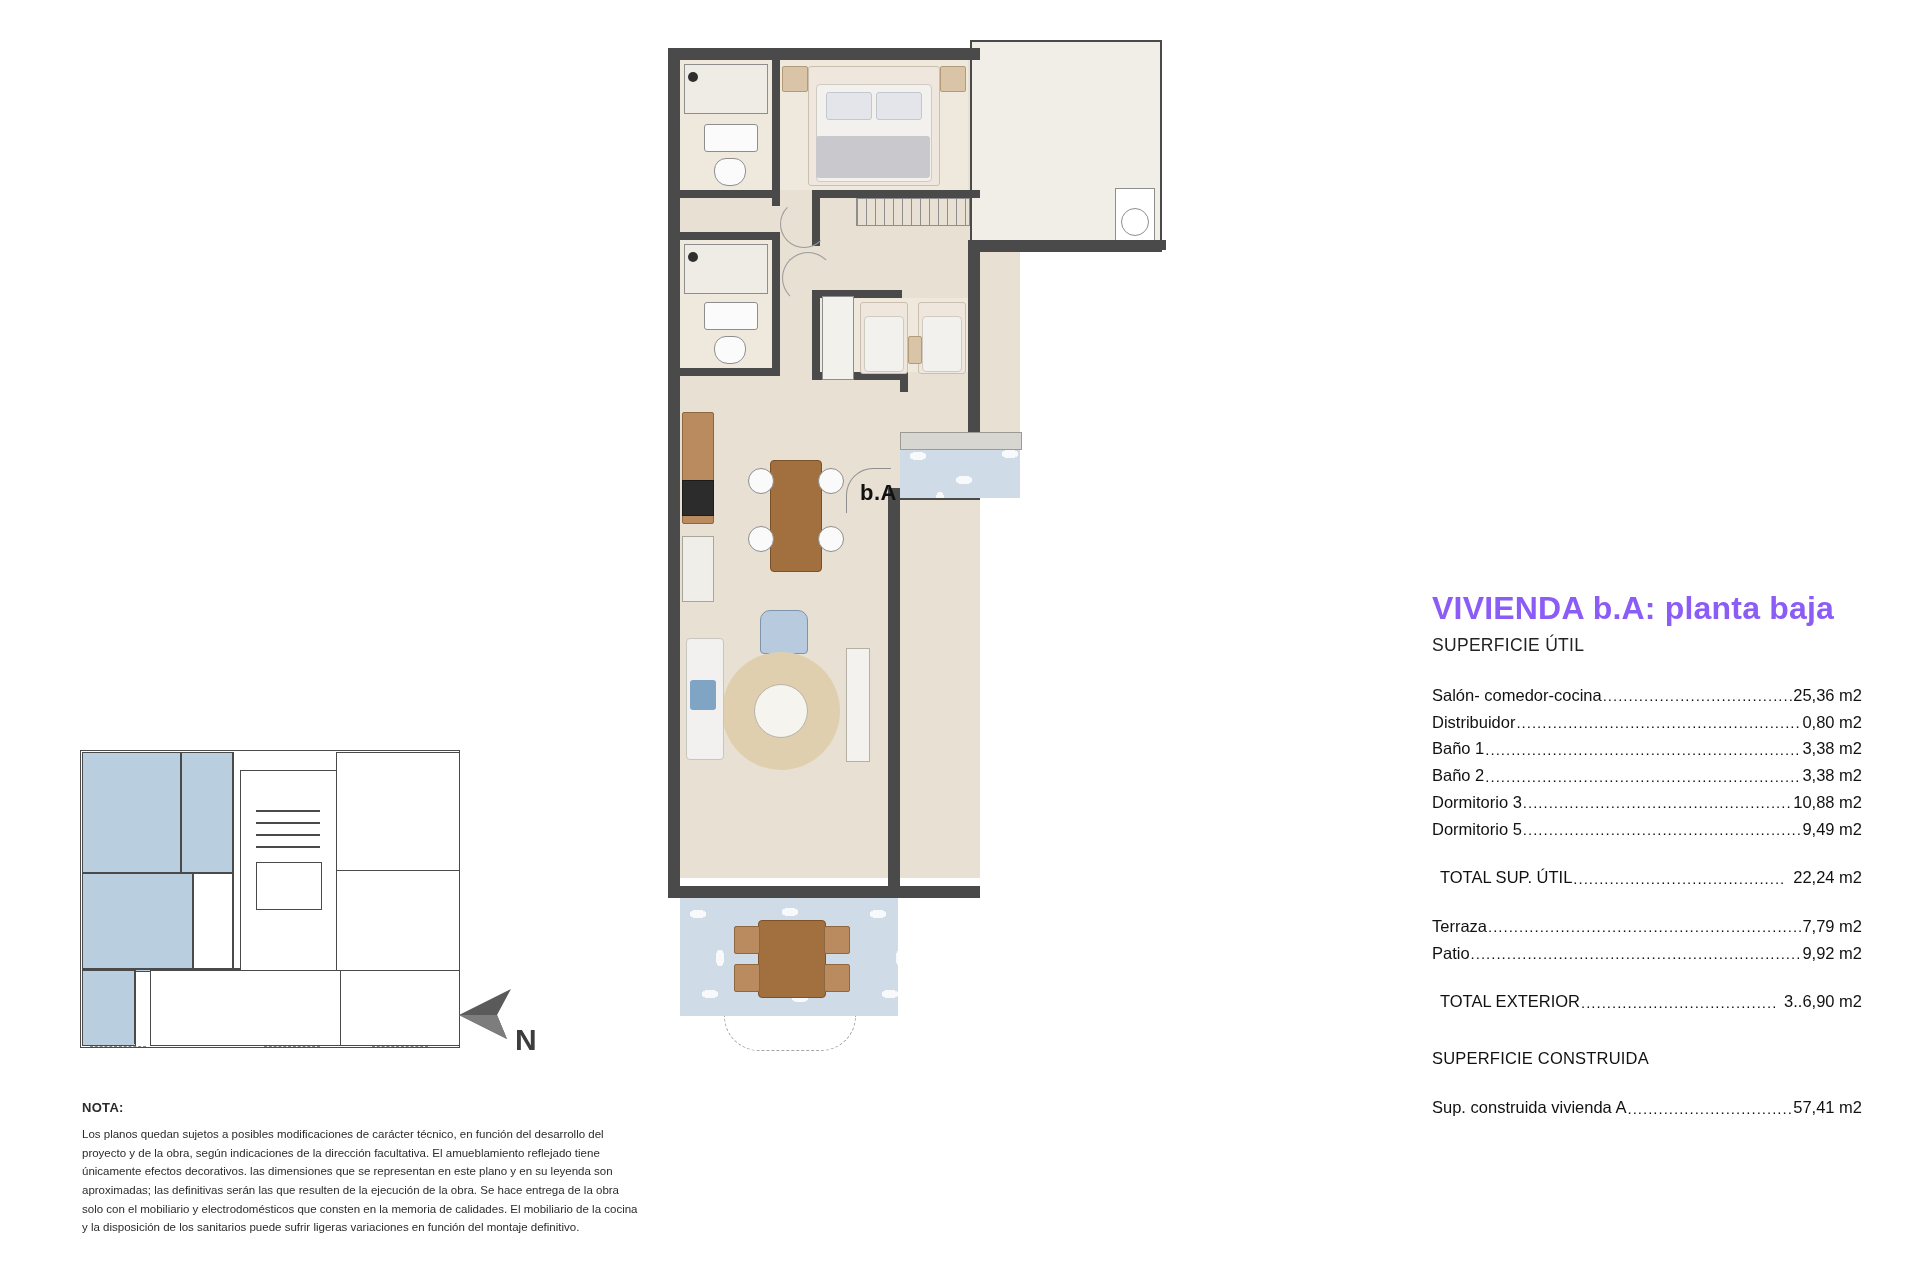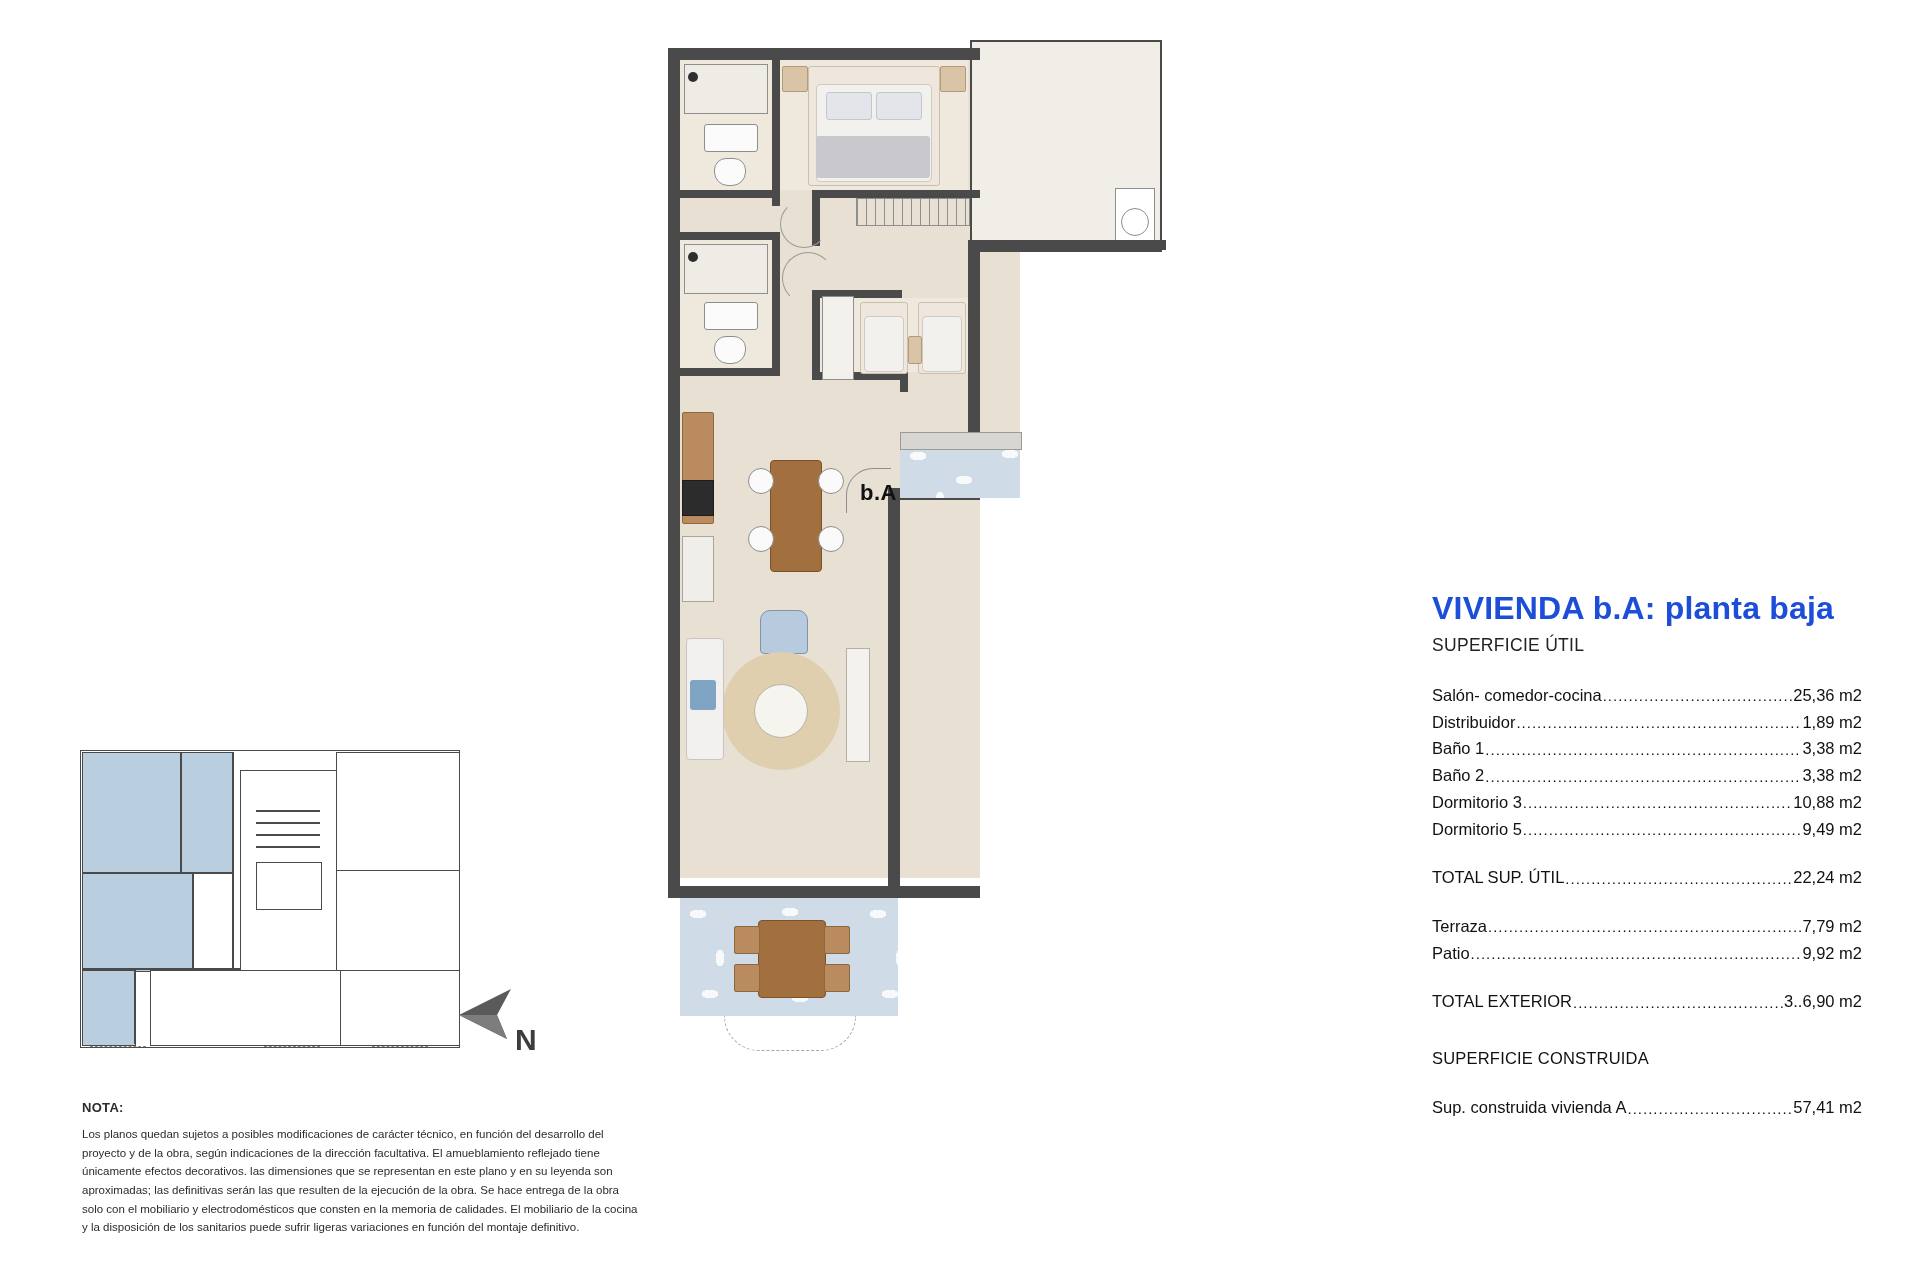--- a/index.html
+++ b/index.html
@@ -73,34 +73,34 @@
     position:absolute;left:60px;top:38px;font-size:30px;font-weight:bold;color:#3d3d3d;
   }
 
   
   #note{position:absolute;left:82px;top:1100px;width:560px;}
   #note .note-title{font-size:13px;font-weight:bold;color:#2b2b2b;margin-bottom:10px;letter-spacing:.3px;}
   #note .note-body{font-size:11.5px;line-height:1.62;color:#2b2b2b;}
 
   
   #legend{position:absolute;left:1432px;top:590px;width:430px;}
-  #legend .title{font-size:32px;font-weight:bold;color:#1d4ed8;letter-spacing:.2px;}
+  #legend .title{font-size:32px;font-weight:bold;color:#8b5cf6;letter-spacing:.2px;}
   #legend .subtitle{font-size:17.5px;color:#222;margin-top:8px;letter-spacing:.3px;}
   #legend .rows{margin-top:26px;}
   .lrow{
     display:flex;align-items:flex-end;font-size:16.5px;color:#111;
     line-height:1.62;white-space:nowrap;
   }
   .lrow .lbl{flex:0 0 auto;}
   .lrow .dots{
     flex:1 1 auto;overflow:hidden;margin:0 1px;
     letter-spacing:1px;color:#111;font-size:15px;
   }
   .lrow .val{flex:0 0 auto;}
-  .lrow.bold .lbl,.lrow.bold .val{font-weight:normal;}
+  .lrow.bold .lbl,.lrow.bold .val{font-weight:normal;margin-left:8px;}
   .gap{height:22px;}
   #legend .sec{font-size:16.5px;color:#111;margin-top:34px;letter-spacing:.2px;}
   #legend .built{font-size:16.5px;color:#111;margin-top:26px;}
 </style>
 </head>
 <body>
 
 <div class="sheet">
 
   <div id="floorplan">
@@ -255,21 +255,21 @@
 
       <div class="lrow">
         <span class="lbl">Salón- comedor-cocina</span>
         <span class="dots">..................................................................................</span>
         <span class="val">25,36 m2</span>
       </div>
 
       <div class="lrow">
         <span class="lbl">Distribuidor</span>
         <span class="dots">..................................................................................</span>
-        <span class="val">1,89 m2</span>
+        <span class="val">0,80 m2</span>
       </div>
 
       <div class="lrow">
         <span class="lbl">Baño 1</span>
         <span class="dots">..................................................................................</span>
         <span class="val">3,38 m2</span>
       </div>
 
       <div class="lrow">
         <span class="lbl">Baño 2</span>

